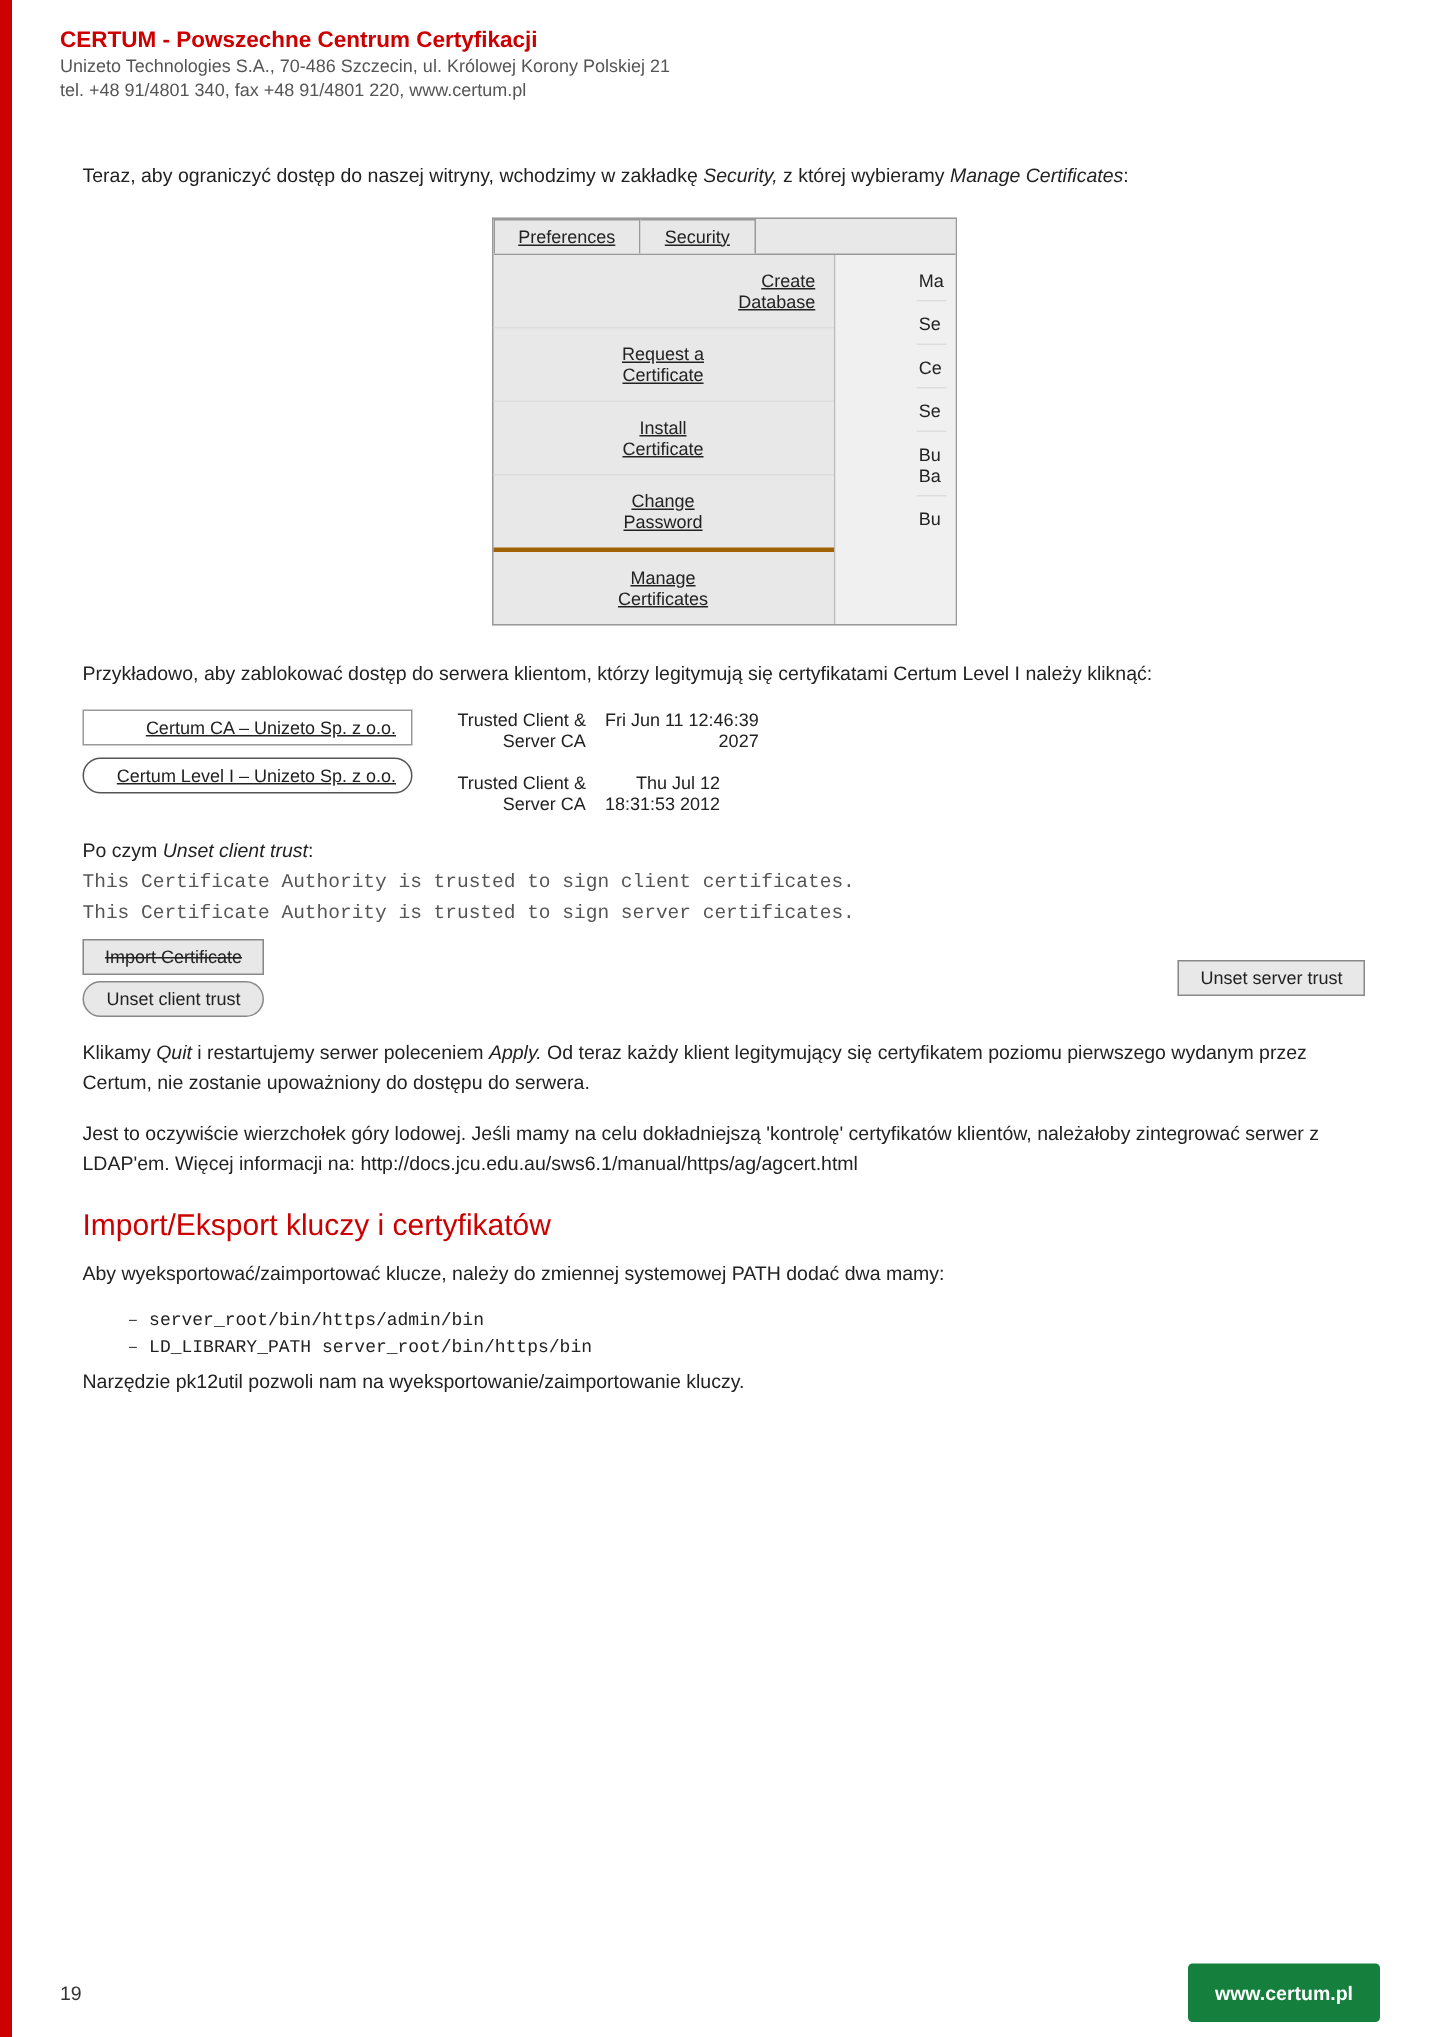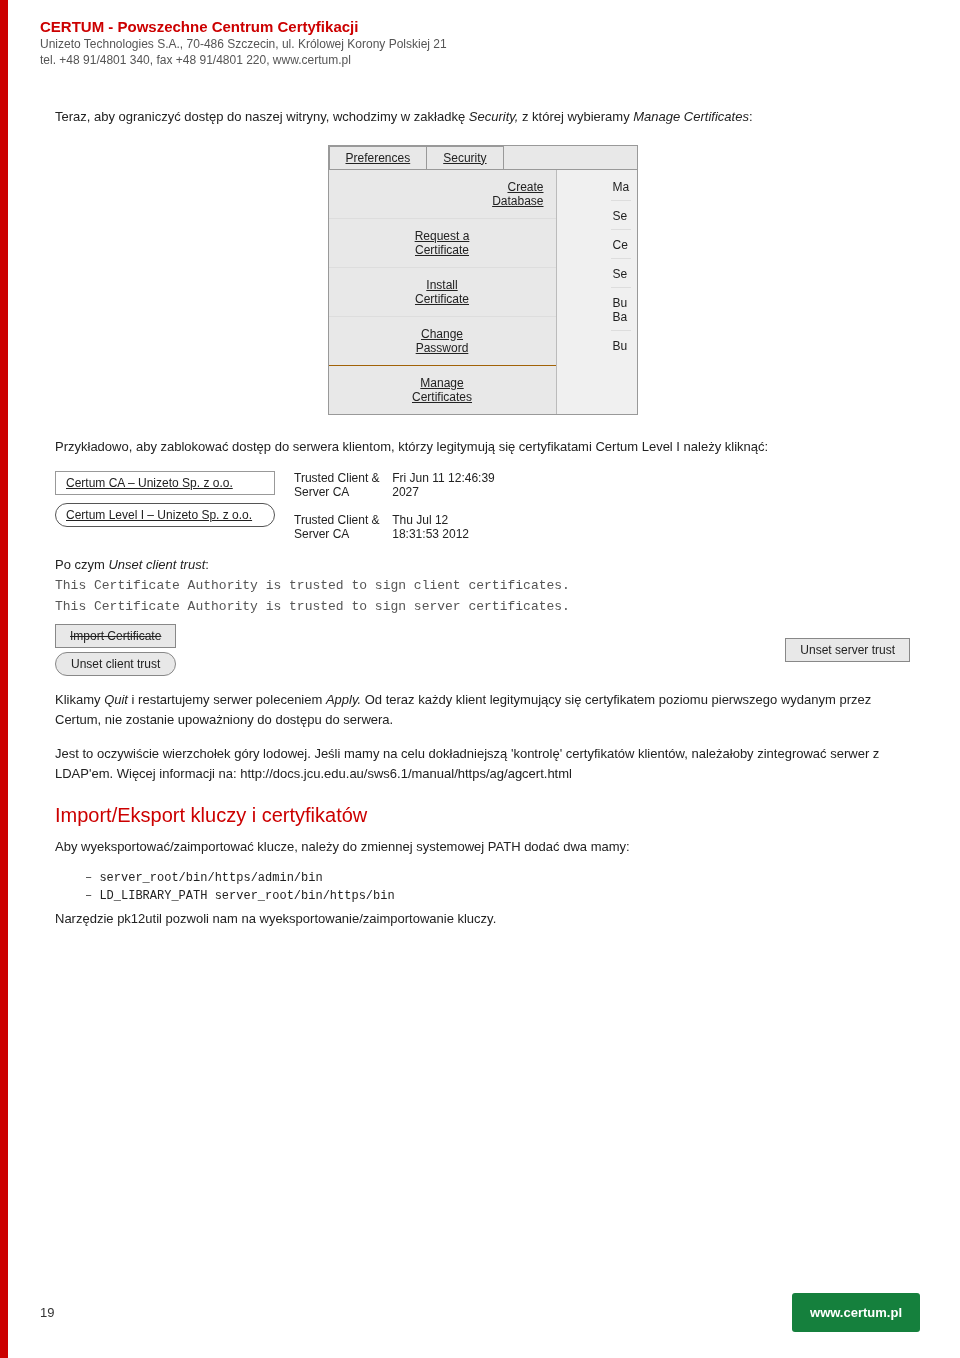--- a/index.html
+++ b/index.html
@@ -61,23 +61,24 @@
       font-size: 13px;
       color: #222;
       line-height: 1.55;
       margin-bottom: 14px;
     }
     .section-text em { font-style: italic; }
 
     
     .ca-container {
       display: flex;
-      gap: 19px;
+      gap: 30px;
       margin: 10px 0 16px 0;
       align-items: flex-start;
+      text-align: right;
     }
     .ca-list {
       display: flex;
       flex-direction: column;
       gap: 8px;
       min-width: 220px;
     }
     .ca-item {
       border: 1px solid #999;
       padding: 4px 10px;
@@ -183,21 +184,21 @@
       margin-bottom: 4px;
     }
     .code-line::before {
       content: '– ';
       color: #444;
     }
 
     
     .footer {
       position: absolute;
-      bottom: 16px;
+      bottom: 0;
       left: 0;
       right: 0;
       display: flex;
       justify-content: space-between;
       align-items: center;
       padding: 10px 40px;
       border-top: none;
     }
     .footer-page {
       font-size: 13px;
@@ -236,21 +237,21 @@
         <div style="padding:4px 16px; border:1px solid #999; border-bottom:none; background:#e8e8e8; text-decoration:underline; cursor:pointer; font-size:12px;">Preferences</div>
         <div style="padding:4px 16px; border:1px solid #999; border-bottom:none; border-left:none; background:#e8e8e8; text-decoration:underline; cursor:pointer; font-size:12px;">Security</div>
       </div>
 
       <div style="display:flex;">
 
         <div style="flex:1; border-right:1px solid #bbb; display:flex; flex-direction:column;">
           <div style="padding:10px 12px; text-align:right; text-decoration:underline; cursor:pointer; border-bottom:1px solid #ddd; font-size:12px; color:#222;">Create<br>Database</div>
           <div style="padding:10px 12px; text-align:center; text-decoration:underline; cursor:pointer; border-bottom:1px solid #ddd; font-size:12px; color:#222;">Request a<br>Certificate</div>
           <div style="padding:10px 12px; text-align:center; text-decoration:underline; cursor:pointer; border-bottom:1px solid #ddd; font-size:12px; color:#222;">Install<br>Certificate</div>
-          <div style="padding:10px 12px; text-align:center; text-decoration:underline; cursor:pointer; border-bottom:1px solid #a16207; font-size:12px; color:#222;">Change<br>Password</div>
+          <div style="padding:10px 12px; text-align:center; text-decoration:underline; cursor:pointer; border-bottom:3px solid #a16207; font-size:12px; color:#222;">Change<br>Password</div>
           <div style="padding:10px 12px; text-align:center; text-decoration:underline; cursor:pointer; font-size:12px; color:#222;">Manage<br>Certificates</div>
         </div>
 
         <div style="width:80px; background:#f0f0f0; position:relative; overflow:hidden; display:flex;">
           <div style="flex:1; display:flex; flex-direction:column; padding:4px 6px; gap:2px;margin-left:48px;">
             <div style="padding:6px 2px; font-size:12px; color:#222; border-bottom:1px solid #ddd;">Ma</div>
             <div style="padding:6px 2px; font-size:12px; color:#222; border-bottom:1px solid #ddd;">Se</div>
             <div style="padding:6px 2px; font-size:12px; color:#222; border-bottom:1px solid #ddd;">Ce</div>
             <div style="padding:6px 2px; font-size:12px; color:#222; border-bottom:1px solid #ddd;">Se</div>
             <div style="padding:6px 2px; font-size:12px; color:#222; border-bottom:1px solid #ddd;">Bu<br>Ba</div>

